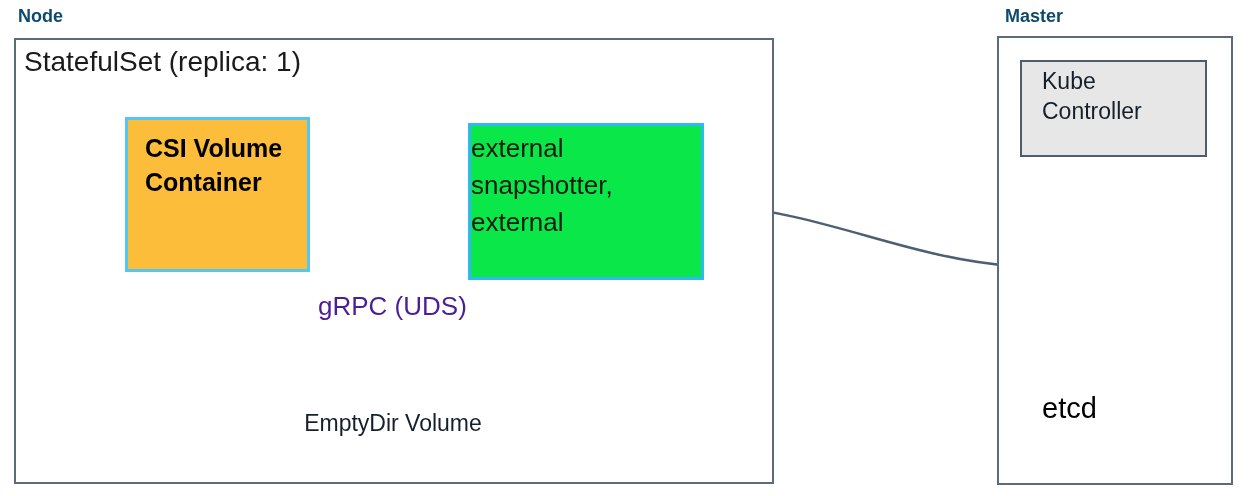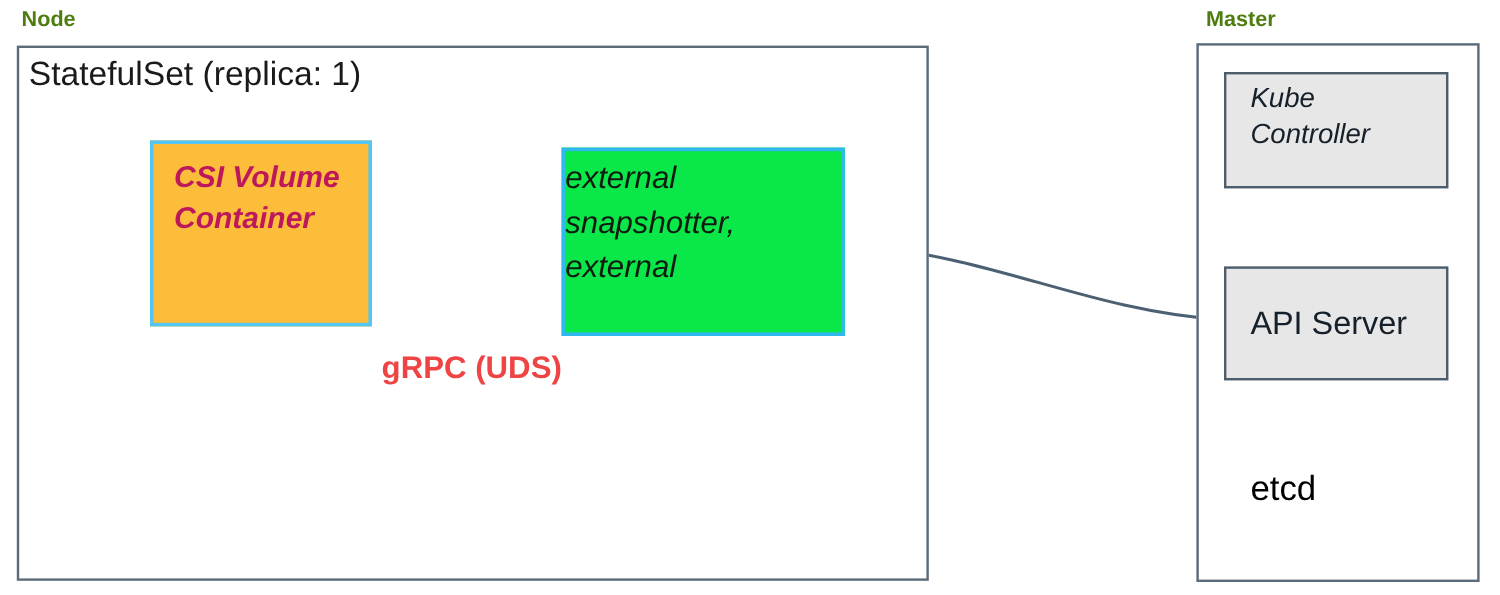--- a/index.html
+++ b/index.html
@@ -10,21 +10,21 @@
     background: #ffffff;
     font-family: "Liberation Sans", "DejaVu Sans", sans-serif;
     color: var(--text-color, #1a1a1a);
     overflow: hidden;
   }
   .abs { position: absolute; }
 
   .outer-label {
     font-size: 18px;
     font-weight: 700;
-    color: #4d7c0f;
+    color: #0c4a6e;
   }
   .outer-box {
     position: absolute;
     border: 2.5px solid var(--outer-box-border, #5b6b79);
     background: #ffffff;
     box-sizing: border-box;
   }
   .statefulset-label {
     font-size: 28px;
     color: #1a1a1a;
@@ -33,41 +33,41 @@
     position: absolute;
     left: 125px; top: 117px;
     width: 185px; height: 155px;
     background: var(--csi-box-fill, #fcbd3a);
     border: 3px solid var(--csi-box-border, #55c6f1);
     box-sizing: border-box;
     padding: 11px 0 4px 17px;
     font-size: 25px;
     font-weight: 700;
     line-height: 34px;
-    color: #be185d;
+    color: #000000;
   }
   .sidecar-box {
     position: absolute;
     left: 468px; top: 123px;
     width: 236px; height: 157px;
     background: var(--snapshotter-box-fill, #0ae748);
     border: 3px solid var(--snapshotter-box-border, #2fb9ee);
     box-sizing: border-box;
     padding: 4px 0 0 0;
     font-size: 26px;
     font-weight: 400;
     line-height: 37px;
     color: #101a10;
   }
-  .line { display: block; font-style: italic; }
+  .line { display: block; }
   .grpc-label {
     left: 318px; top: 291px;
     font-size: 26px;
-    font-weight: 700;
-    color: #ef4444;
+    font-weight: 400;
+    color: #4c1d95;
   }
   .emptydir-label {
     left: 275px; top: 410px;
     width: 236px;
     text-align: center;
     font-size: 23px;
     font-weight: 400;
     color: #15202a;
   }
   .kcm-box {
@@ -163,29 +163,27 @@
   </div>
 
   <div class="sidecar-box">
     <span class="line">external</span>
     <span class="line">snapshotter,</span>
     <span class="line">external</span>
   </div>
 
   <div class="abs grpc-label">gRPC (UDS)</div>
 
+  <div class="abs emptydir-label">EmptyDir Volume</div>
 
   <div class="abs outer-label" style="left:960px; top:6px;margin-left:45px;">Master</div>
 
   <div class="outer-box" style="left:997px; top:36px; width:236px; height:449px;"></div>
 
   <div class="kcm-box">
     <span class="line">Kube</span>
     <span class="line">Controller</span>
   </div>
 
-  <div class="api-box">
-    <span>API Server</span>
-  </div>
 
   <div class="abs etcd-label">etcd</div>
 
 </div>
 
 </body></html>

